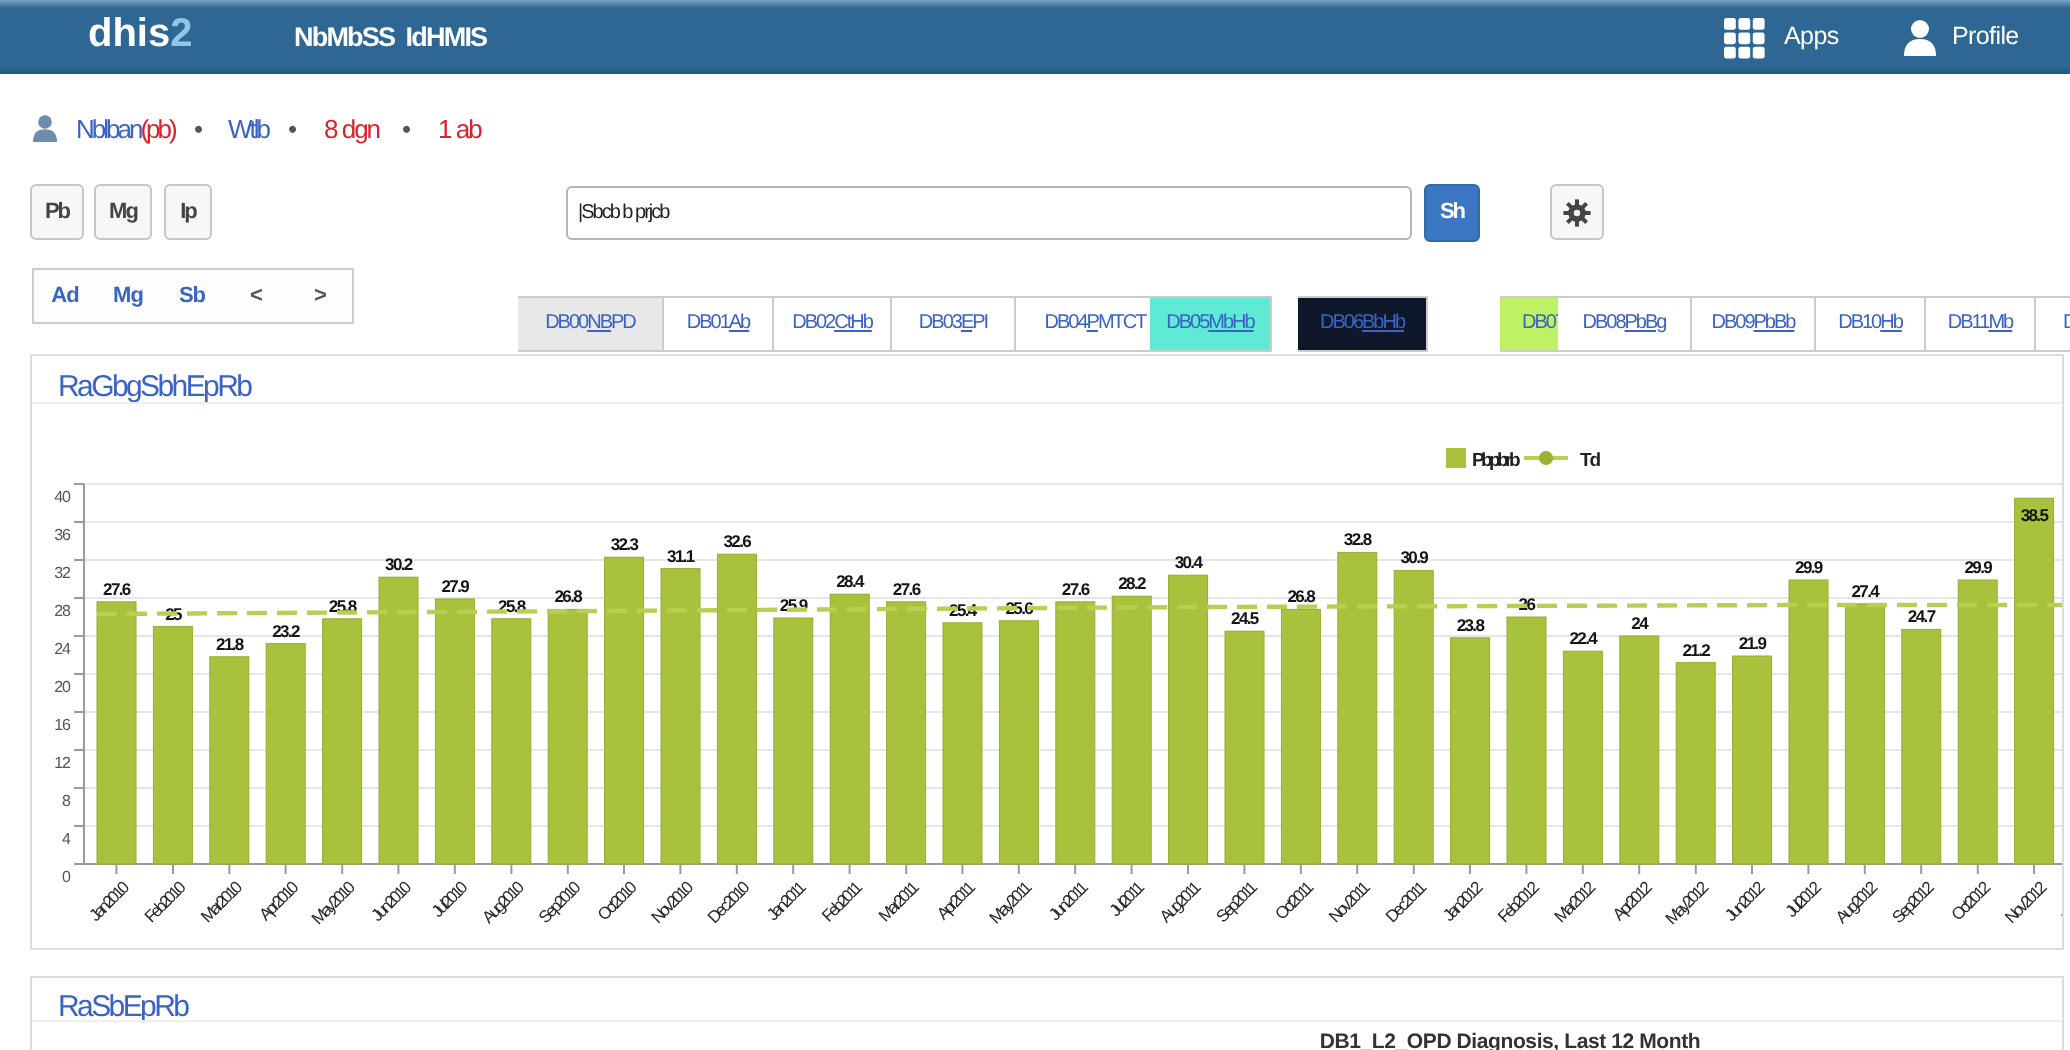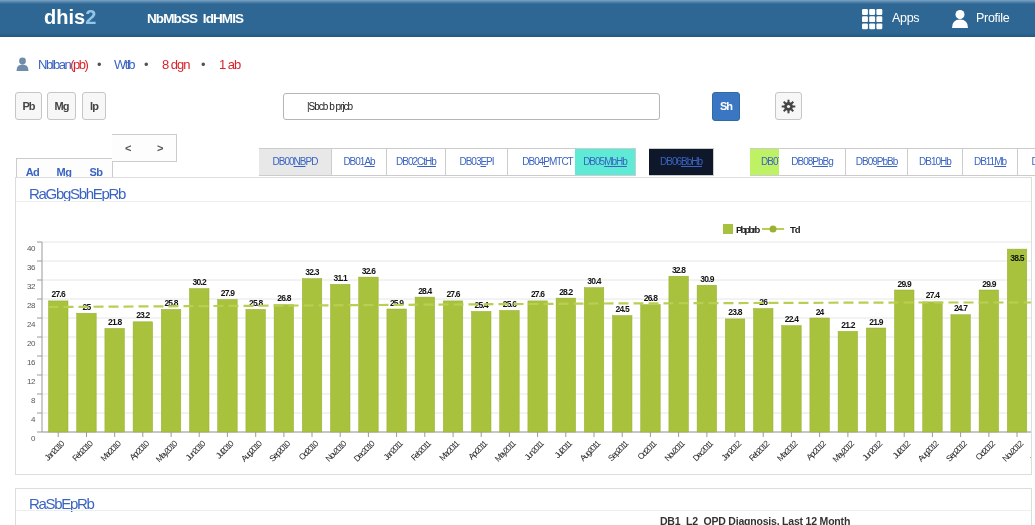--- a/index.html
+++ b/index.html
@@ -5,21 +5,21 @@
 html,body { width:1035px; height:525px; overflow:hidden; background:#fff;
   font-family:"Liberation Sans", sans-serif; position:relative; }
 .abs { position:absolute; }
 .header { left:0; top:0; width:1035px; height:37px;
   background:linear-gradient(#7ba3c4 0px, #2e6794 4px, #2e6794 33px, #235880 37px); }
 .logo { left:44px; top:6px; font-size:20px; font-weight:bold; color:#fff; letter-spacing:0px; }
 .logo span { color:#93c5e8; }
 .htitle { left:147px; top:11px; font-size:13.5px; font-weight:bold; color:#fff; letter-spacing:-0.9px; }
 .hright { color:#fff; font-size:12.5px; letter-spacing:-0.3px; }
 .row2 { top:57px; font-size:13px; }
-.blue { color:#3a63c2;margin-top:24px; }
+.blue { color:#3a63c2; }
 .red { color:#d9232a; }
 .gray { color:#555; }
 .btn { position:absolute; top:92px; height:28px; border:1px solid #c6c6c6; border-radius:3px;
   background:#f7f7f7; font-size:11px; font-weight:bold; color:#444; text-align:center;
   line-height:26px; letter-spacing:-1px; }
 .grp { position:absolute; top:134px; height:28px; border:1px solid #ccc; background:#fdfdfd;
   font-size:11px; font-weight:bold; text-align:center; line-height:26px; letter-spacing:-0.5px; }
 .tab { position:absolute; top:134px; height:28px; border:1px solid #ccc; border-left:none;
   font-size:10px; color:#3a63c2; text-align:center; line-height:26px; letter-spacing:-1px;margin-top:14px; }
 .card { position:absolute; left:15px; width:1017px; background:#fff; border:1px solid #ddd; }
@@ -58,21 +58,21 @@
 <div class="abs row2 gray" style="left:97px">•</div>
 <div class="abs row2" style="left:114px;letter-spacing:-1.5px"><span class="blue">Wtlb</span></div>
 <div class="abs row2 gray" style="left:144px">•</div>
 <div class="abs row2 red" style="left:162px;letter-spacing:-1px">8 dgn</div>
 <div class="abs row2 gray" style="left:201px">•</div>
 <div class="abs row2 red" style="left:219px;letter-spacing:-1px">1 ab</div>
 
 <div class="btn" style="left:15px;width:27px">Pb</div>
 <div class="btn" style="left:47px;width:29px">Mg</div>
 <div class="btn" style="left:82px;width:24px">Ip</div>
-<div class="abs" style="left:283px;top:93px;width:377px;height:27px;border:1px solid #b5b5b5;border-radius:3px;background:#fff;font-size:10px;color:#222;line-height:25px;padding-left:23px;letter-spacing:-1px">|Sbcb b prjcb</div>
+<div class="abs" style="left:283px;top:93px;width:423px;height:27px;border:1px solid #b5b5b5;border-radius:3px;background:#fff;font-size:10px;color:#222;line-height:25px;padding-left:5px;letter-spacing:-1px">|Sbcb b prjcb</div>
 <div class="btn" style="left:712px;top:92px;width:28px;height:29px;background:#3a76c2;border-color:#2e6da4;color:#fff;line-height:27px">Sh</div>
 <div class="btn" style="left:775px;width:27px"></div>
 <svg class="abs" style="left:781px;top:99px" width="15" height="15">
  <g fill="#454545">
   <circle cx="7.5" cy="7.5" r="4.4"></circle>
   <rect x="6.5" y="0.7" width="2" height="3.2" transform="rotate(0 7.5 7.5)"></rect>
   <rect x="6.5" y="0.7" width="2" height="3.2" transform="rotate(45 7.5 7.5)"></rect>
   <rect x="6.5" y="0.7" width="2" height="3.2" transform="rotate(90 7.5 7.5)"></rect>
   <rect x="6.5" y="0.7" width="2" height="3.2" transform="rotate(135 7.5 7.5)"></rect>
   <rect x="6.5" y="0.7" width="2" height="3.2" transform="rotate(180 7.5 7.5)"></rect>

